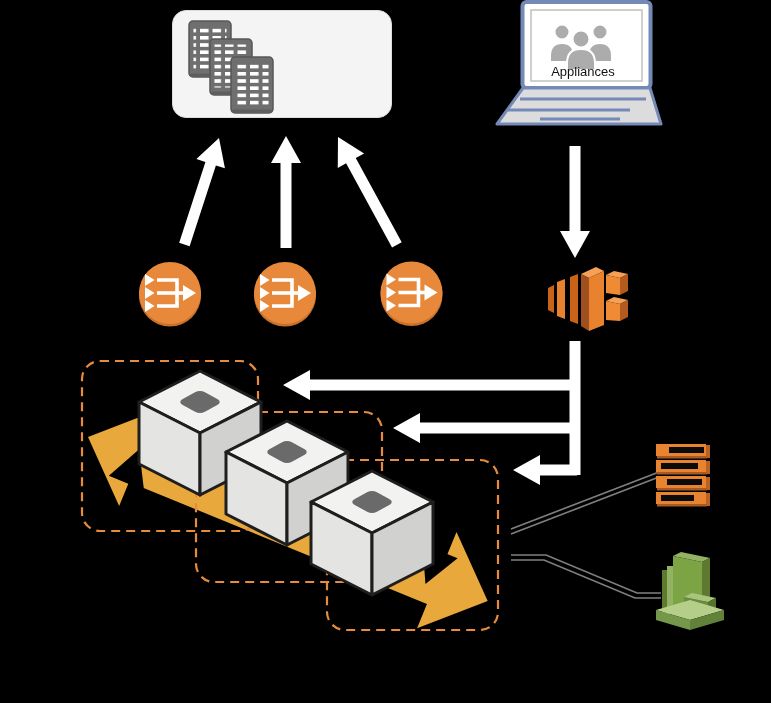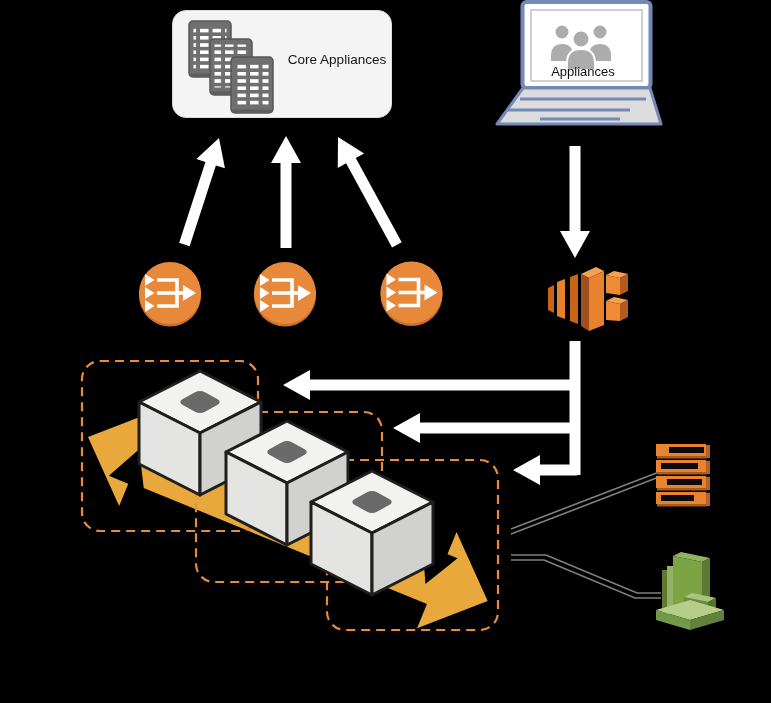--- a/index.html
+++ b/index.html
@@ -192,18 +192,17 @@
       <path d="M702,562 L710,558 L710,608 L702,612 Z" fill="#5E7A31"></path>
       <path d="M684,597 L692,593 L716,598 L708,602 Z" fill="#A9C47C"></path>
       <path d="M684,597 L708,602 L708,614 L684,612 Z" fill="#6A8A3E"></path>
       <path d="M708,602 L716,598 L716,610 L708,614 Z" fill="#55732E"></path>
       <path d="M656,610 L690,600 L724,610 L690,620 Z" fill="#B5CE8A"></path>
       <path d="M656,610 L690,620 L690,630 L656,620 Z" fill="#74974A"></path>
       <path d="M690,620 L724,610 L724,620 L690,630 Z" fill="#62823C"></path>
     </g>
   </svg>
 
-  <div id="core-label" class="lbl">Core Appliances</div>
 
   <div id="customers-label" class="lbl">Appliances</div>
 
 
 </div>
 
 </body></html>

